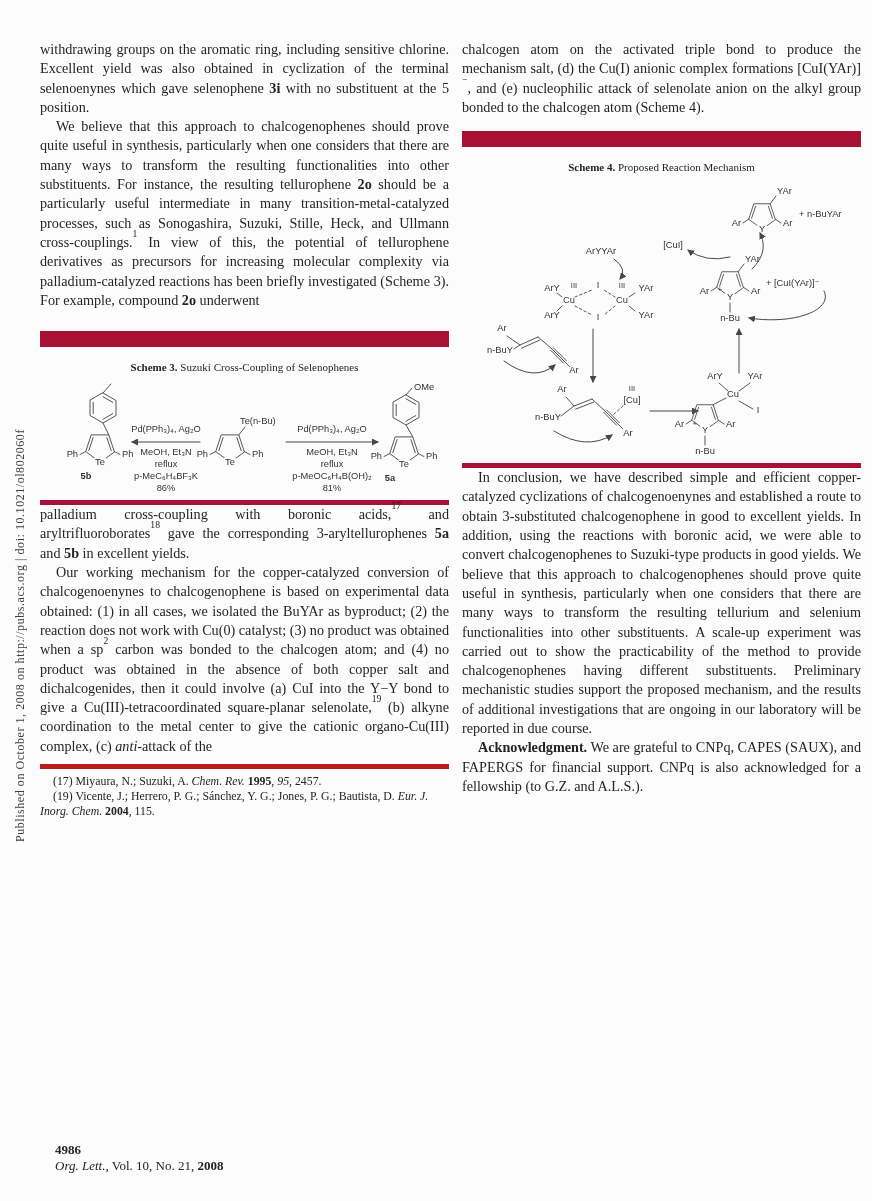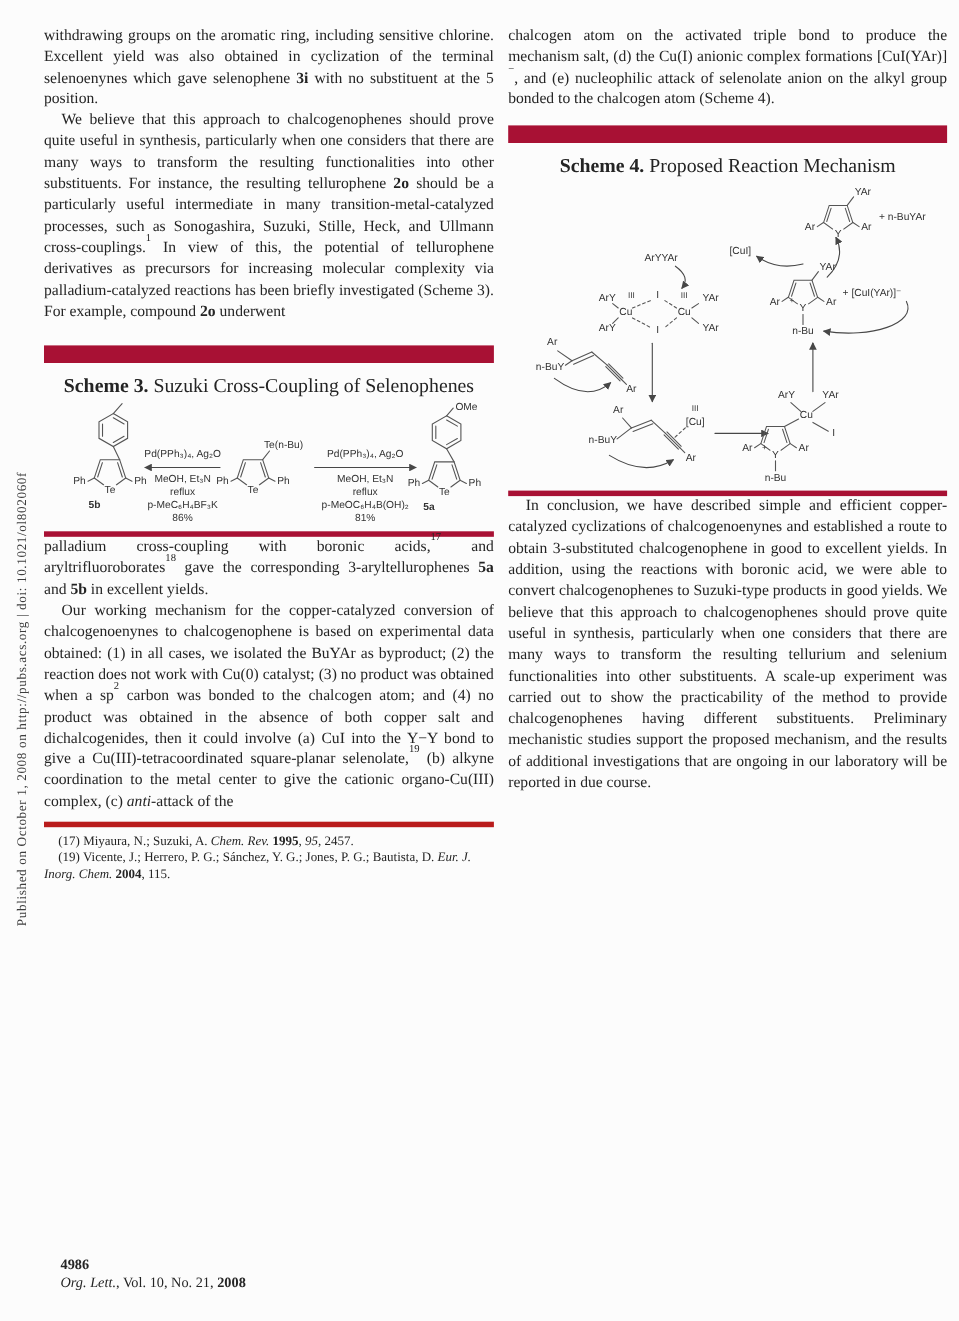--- a/index.html
+++ b/index.html
@@ -1,32 +1,32 @@
 <!DOCTYPE html>
 <html><head>
 <meta charset="utf-8">
 <style>
   html,body { margin:0; padding:0; background:#ffffff; }
   .page {
     position:relative; width:872px; height:1201px; margin:0 auto;
     background:#fcfcfc; color:#242424; overflow:hidden;
     font-family:"Liberation Serif", serif;
   }
-  .col { position:absolute; top:23px; }
+  .col { position:absolute; top:40px; }
   .col-left  { left:40px;  width:409px; }
   .col-right { left:462px; width:399px; }
   p.body { margin:0; font-size:14.2px; line-height:19.3px; text-align:justify; }
   p.pi { text-indent:16px; }
   sup { font-size:0.68em; line-height:0; position:relative; top:-0.45em; }
   .scheme { }
   .scheme.s3 { margin-top:21px; }
   .scheme.s4 { margin-top:14px; }
   .rule-thick { height:16px; background:#A81134; }
   .rule-thin  { height:5px;  background:#A81134; }
-  .scheme-title { text-align:center; font-size:18px; margin:12px 0 3px; line-height:17px; }
+  .scheme-title { text-align:center; font-size:11px; margin:12px 0 3px; line-height:17px; }
   .scheme-svg { display:block; overflow:visible; }
   .after-scheme { margin-top:28px; }
   .concl { margin-top:22px; }
   .ack { margin-top:12px; }
   .mid { margin-top:13px; font-size:12.3px; letter-spacing:0.2px; }
   .footnotes { margin-top:8px; border-top:5px solid #b91c1c; padding-top:5px;
                font-size:11.8px; line-height:15.1px; }
   .footnotes p { margin:0; text-indent:13px; }
   .sidebar {
     position:absolute; left:13px; top:842px; transform:rotate(-90deg);
@@ -271,20 +271,21 @@
           <line class="bond" x1="277" y1="222" x2="291" y2="230"></line>
           <text x="296" y="234" text-anchor="middle">I</text>
         </g>
 
         <line class="arrow" x1="277" y1="194" x2="277" y2="150" marker-end="url(#ah3)"></line>
       </svg>
       <div class="rule-thin"></div>
     </div>
 
     <p class="body pi concl"><span>In conclusion, we have described simple and efficient copper-catalyzed cyclizations of chalcogenoenynes and established a route to obtain 3-substituted chalcogenophene in good to excellent yields. In addition, using the reactions with boronic acid, we were able to convert chalcogenophenes to Suzuki-type products in good yields. We believe that this approach to chalcogenophenes should prove quite useful in synthesis, particularly when one considers that there are many ways to transform the resulting tellurium and selenium functionalities into other substituents. A scale-up experiment was carried out to show the practicability of the method to provide chalcogenophenes having different substituents. Preliminary mechanistic studies support the proposed mechanism, and the results of additional investigations that are ongoing in our laboratory will be reported in due course.</span></p>
+    <p class="body pi ack"><span style="font-weight: bold;">Acknowledgment.</span><span> We are grateful to CNPq, CAPES (SAUX), and FAPERGS for financial support. CNPq is also acknowledged for a fellowship (to G.Z. and A.L.S.).</span></p>
   </div>
 
   <div class="footer">
     <span class="pg">4986</span>
     <span class="jr"><span style="font-style: italic;">Org. Lett.</span><span>, Vol. 10, No. 21, </span><span style="font-weight: bold;">2008</span></span>
   </div>
 
 </div>
 
 </body></html>

